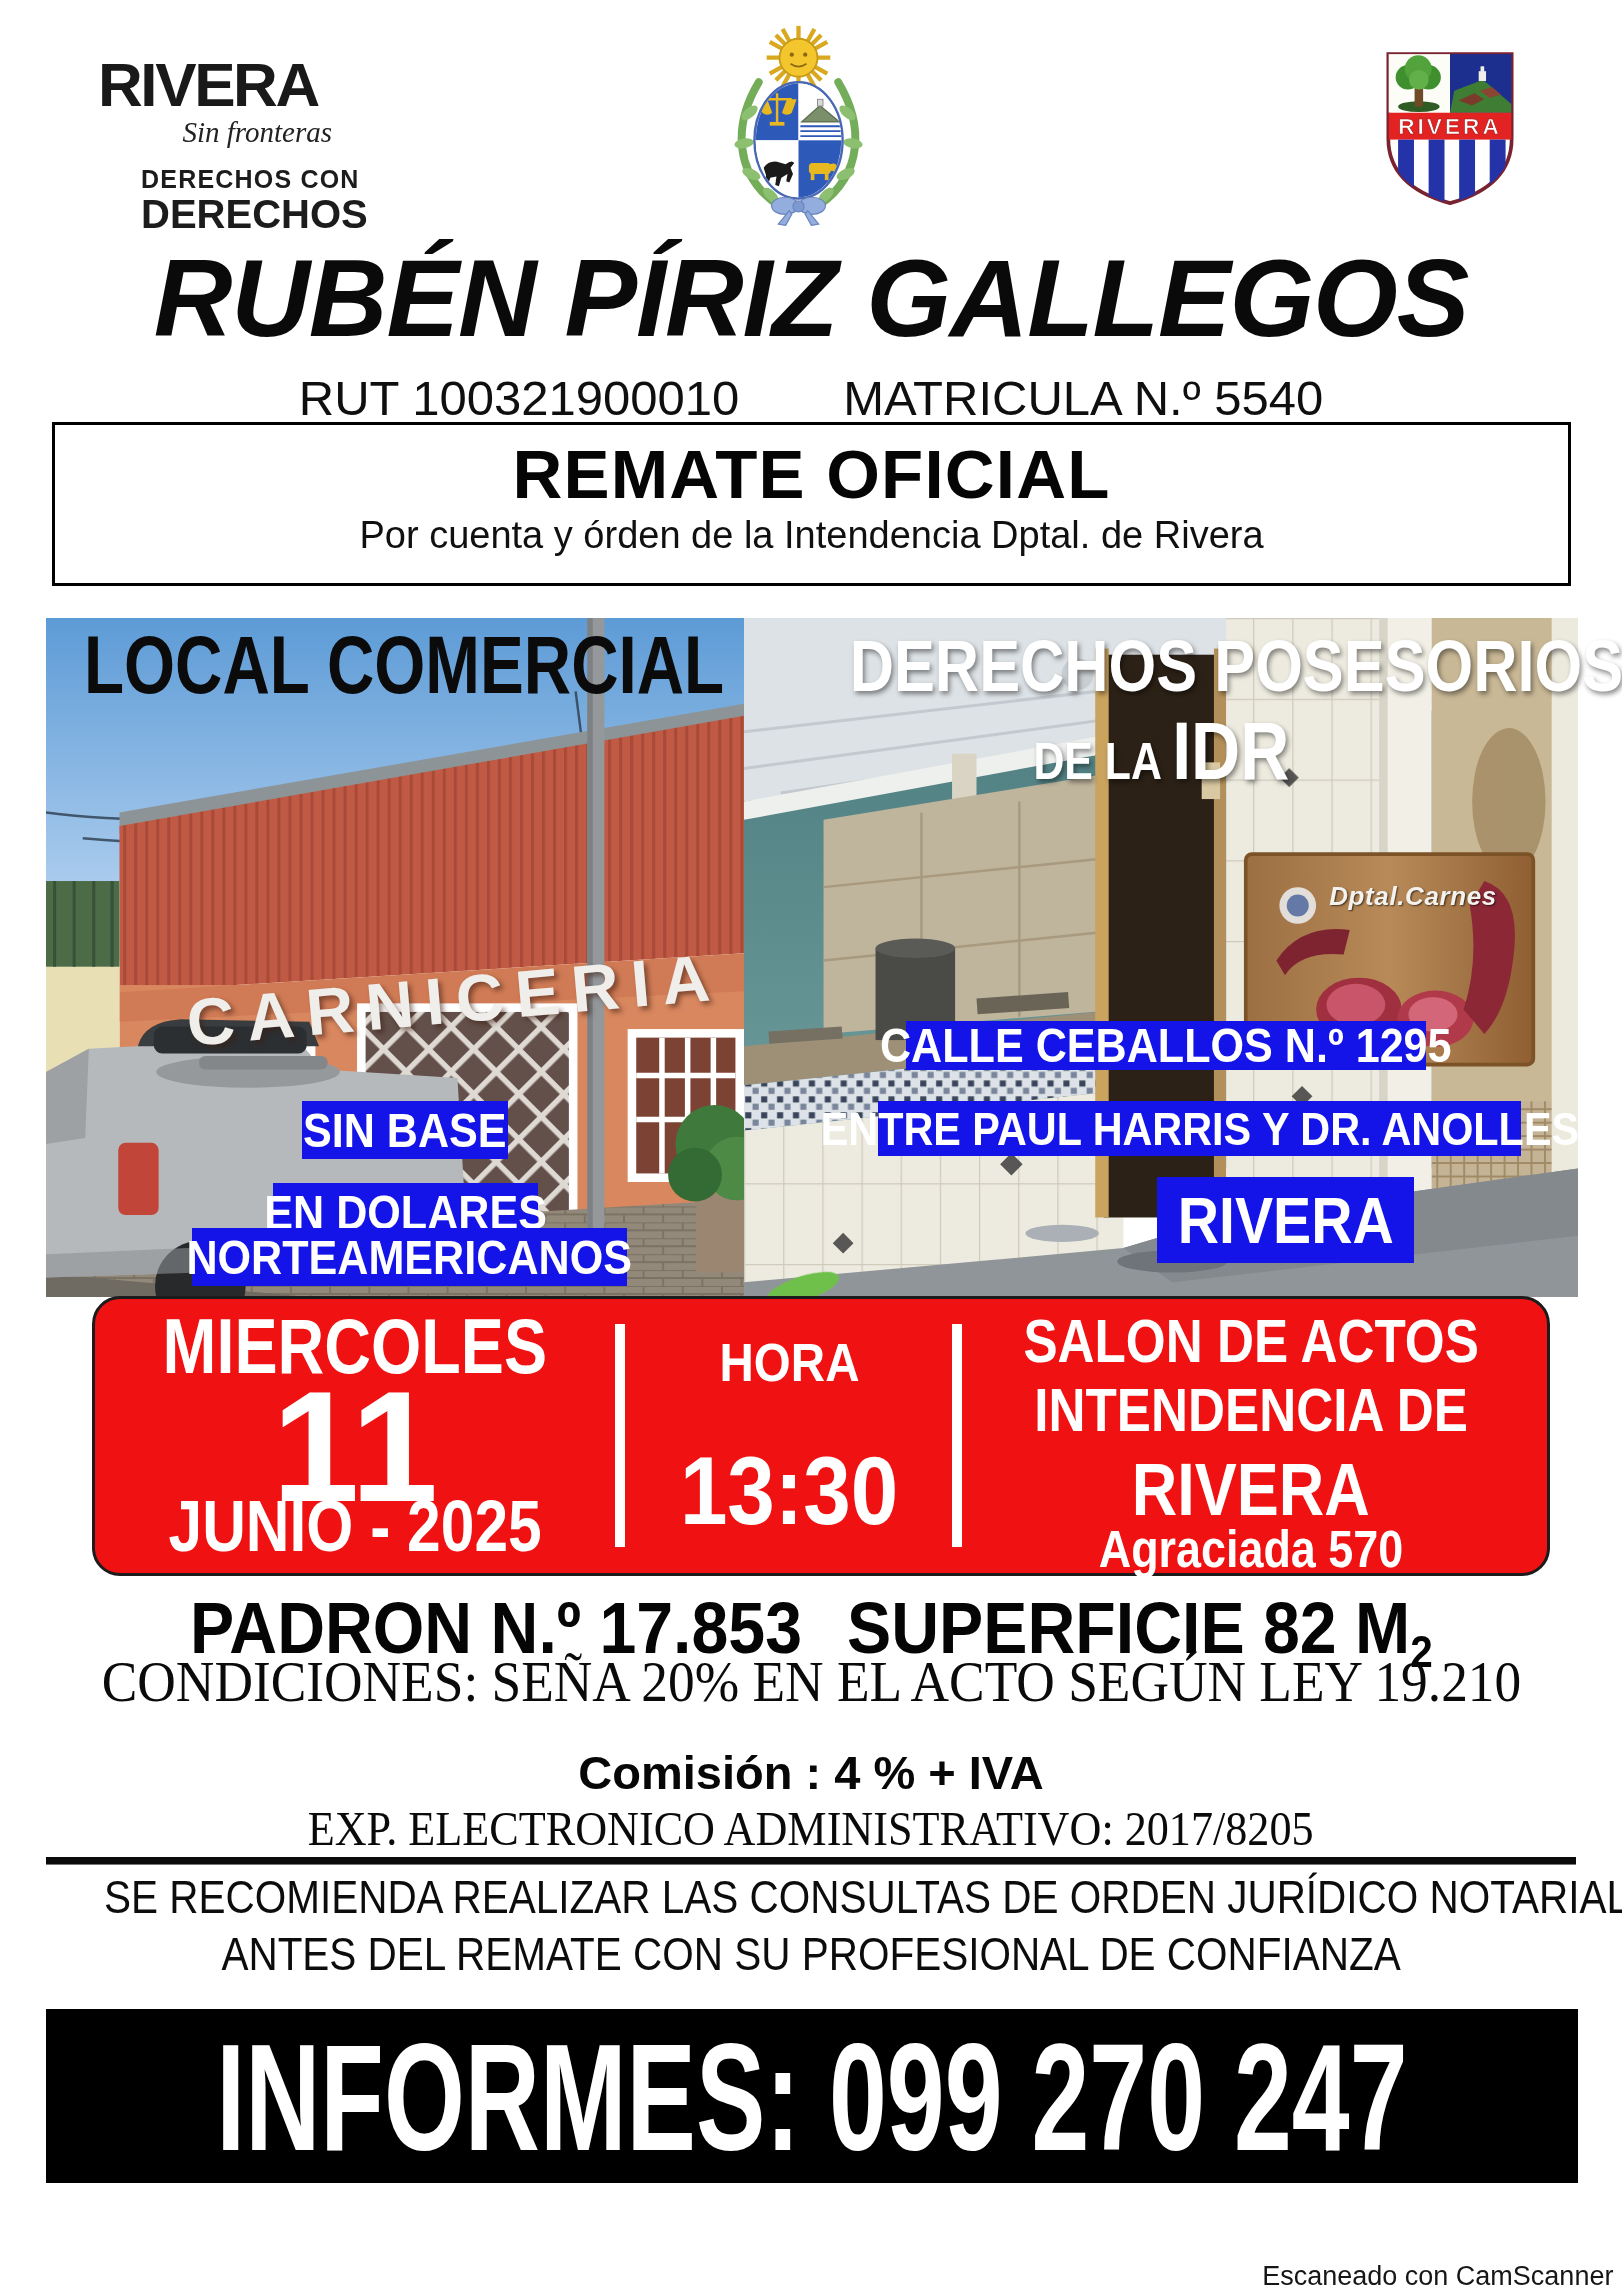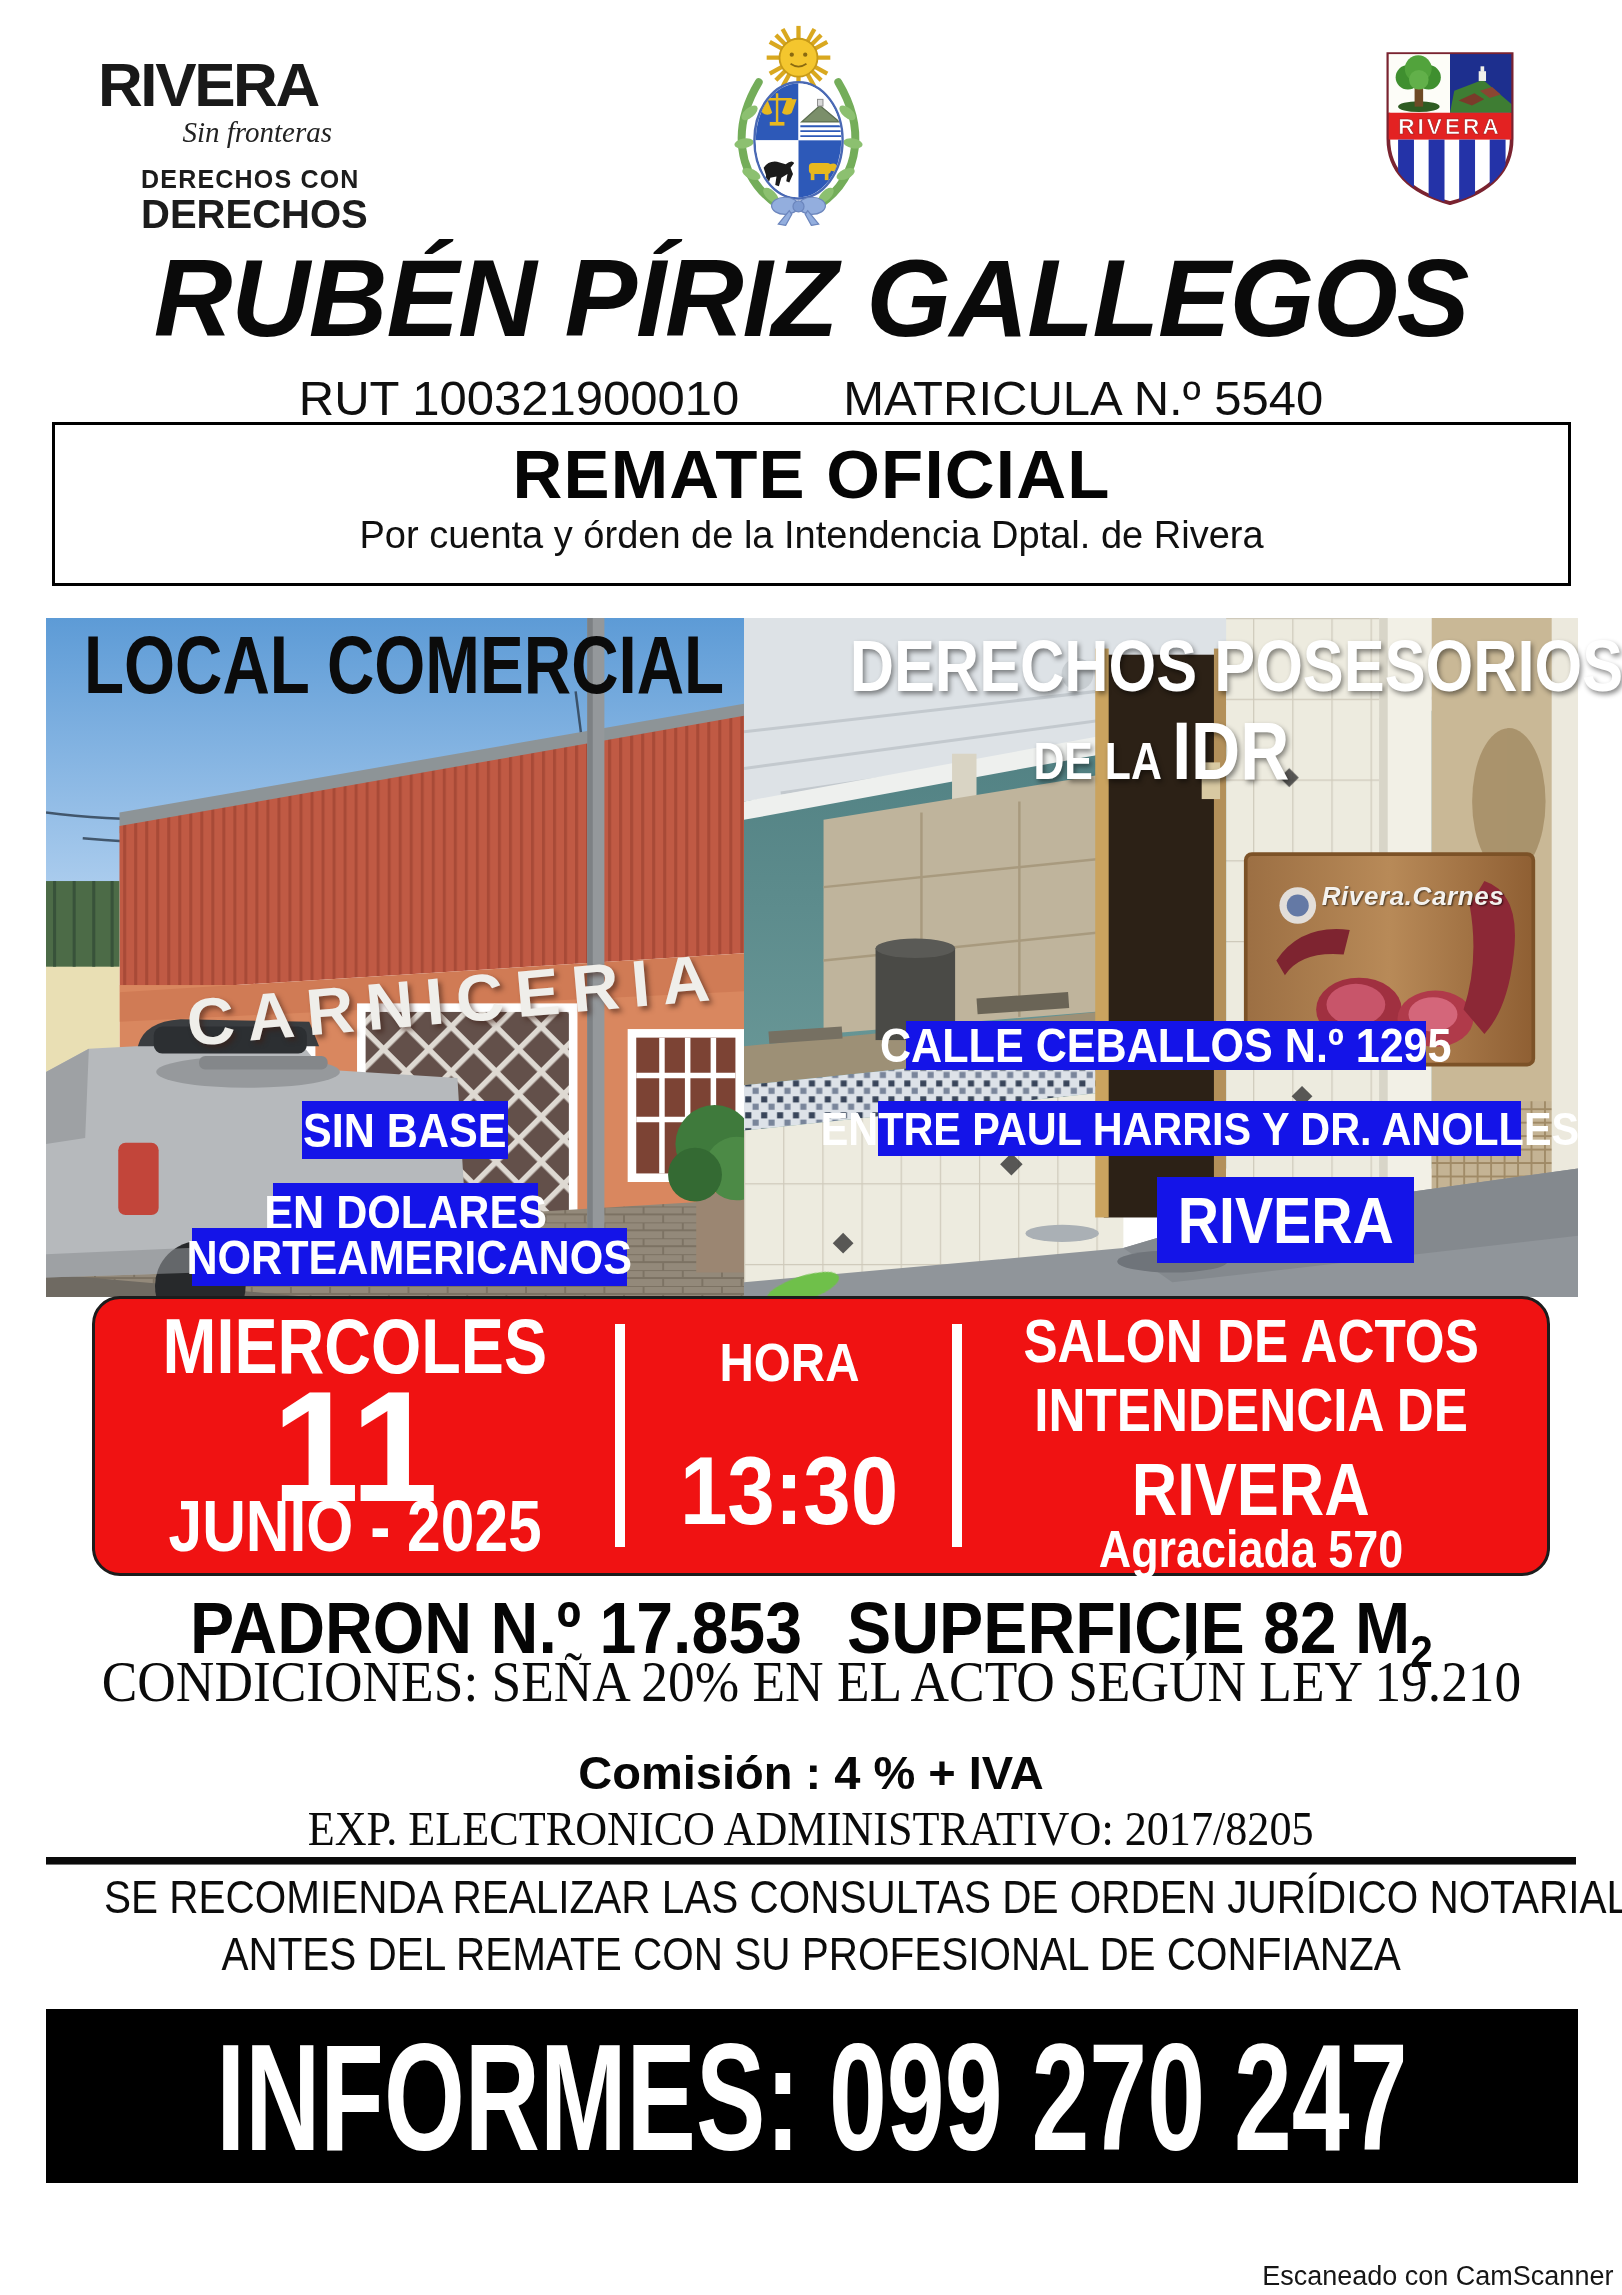--- a/index.html
+++ b/index.html
@@ -419,21 +419,21 @@
         <path d="M1210,430 q60,20 48,120 q-10,90 -48,130 l-34,-40 q26,-80 10,-170 Z" fill="#8c2836"></path>
         <path d="M870,560 q40,-60 120,-50 l-10,40 q-70,-6 -96,34 Z" fill="#7e2430"></path>
       </g>
     </svg>
   </div>
 
   <div class="abs ov-local"><span>LOCAL COMERCIAL</span></div>
   <div class="abs carniceria">CARNICERIA</div>
   <div class="abs ov-der1"><span class="sqz">DERECHOS POSESORIOS</span></div>
   <div class="abs ov-der2"><span class="sqz nowrap"><span class="small">DE LA </span><span class="big">IDR</span></span></div>
-  <div class="abs gusta">Rivera.Carnes</div>
+  <div class="abs gusta">Dptal.Carnes</div>
 
   <div class="bluelabel lb-sinbase">
       <span class="sqz88">SIN BASE</span>
     </div>
   <div class="bluelabel lb-dolares">
       <span class="sqz88">EN DOLARES</span>
     </div>
   <div class="bluelabel lb-norte">
       <span class="sqz88">NORTEAMERICANOS</span>
     </div>

